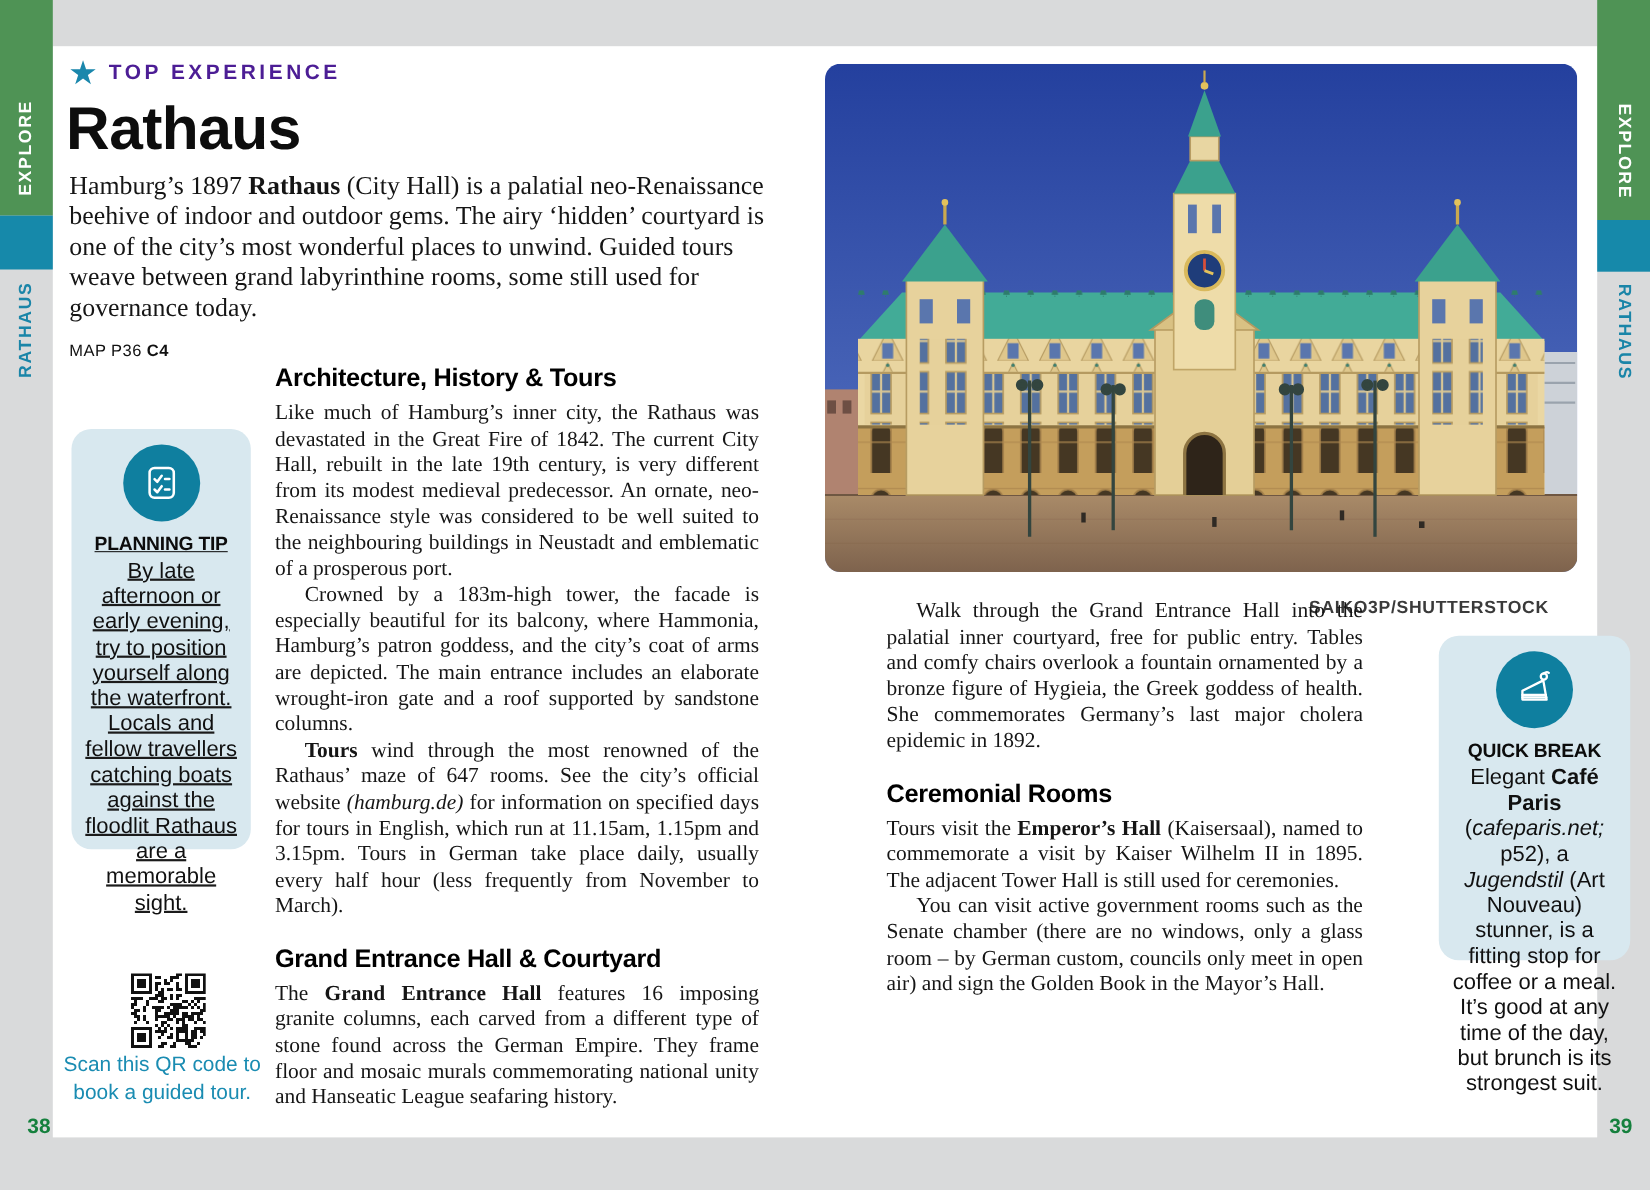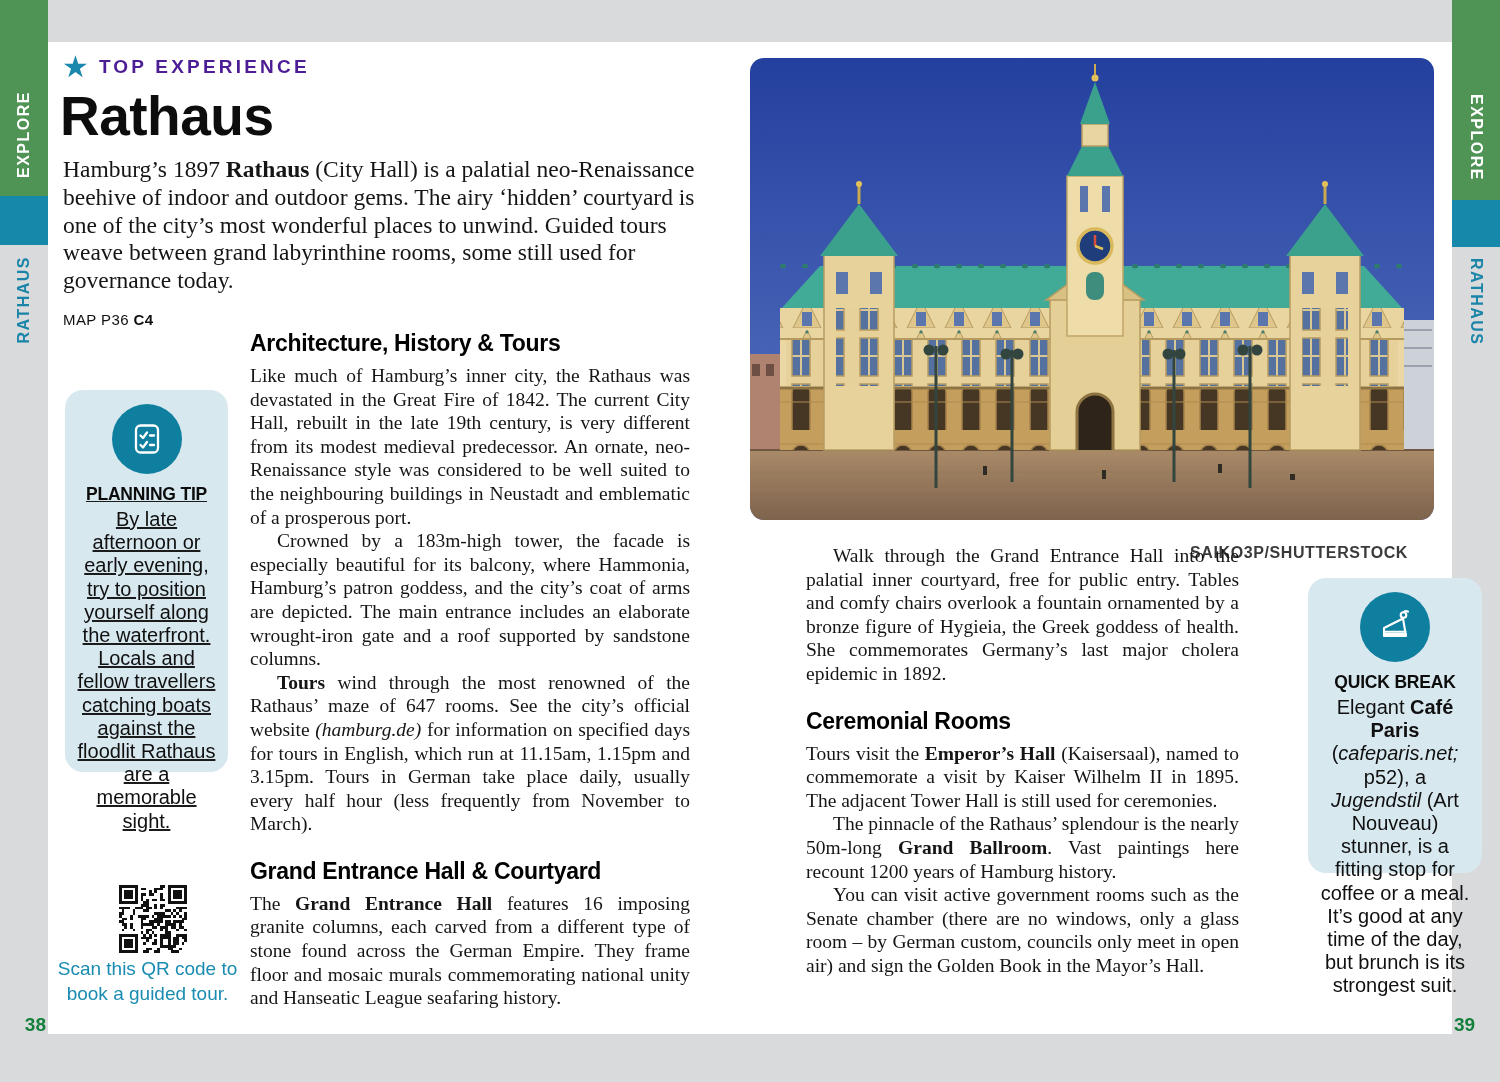--- a/index.html
+++ b/index.html
@@ -57,21 +57,21 @@
               color:#1a8cb2;font-size:19px;line-height:24.5px;}
 
   
   .photo{position:absolute;left:750px;top:58px;width:684px;height:462px;margin:0;
          border-radius:14px;overflow:hidden;}
   .credit{position:absolute;left:1000px;top:524px;width:408px;text-align:right;
           font-size:16px;font-weight:bold;letter-spacing:0.6px;color:#3a3a3a;margin-top:20px;}
 
   .pagenum{position:absolute;top:1014px;font-size:19px;font-weight:bold;color:#15803d;}
   .pagenum.pl{left:18px;width:28px;text-align:right;}
-  .pagenum.pr{left:1454px;width:30px;text-align:left;}
+  .pagenum.pr{left:1454px;width:30px;text-align:right;}
 
   svg{display:block;}
 </style>
 </head>
 <body>
 
 <div class="sheet">
 
   <div class="white-area"></div>
 
@@ -557,21 +557,20 @@
         <rect x="540" y="416" width="5" height="6"></rect>
       </g>
     </svg>
   </figure>
   <div class="credit">SAIKO3P/SHUTTERSTOCK</div>
 
   <section class="col rightcol serif">
     <p class="rich ind"><span>Walk through the Grand Entrance Hall into the palatial inner courtyard, free for public entry. Tables and comfy chairs overlook a fountain ornamented by a bronze figure of Hygieia, the Greek goddess of health. She commemorates Germany’s last major cholera epidemic in 1892.</span></p>
     <h2 style="font-family:'Liberation Sans',sans-serif;">Ceremonial Rooms</h2>
     <p class="rich"><span>Tours visit the </span><span class="b">Emperor’s Hall</span><span> (Kaisersaal), named to commemorate a visit by Kaiser Wilhelm II in 1895. The adjacent Tower Hall is still used for ceremonies.</span></p>
-    <p class="rich ind"><span>The pinnacle of the Rathaus’ splendour is the nearly 50m-long </span><span class="b">Grand Ballroom</span><span>. Vast paintings here recount 1200 years of Hamburg history.</span></p>
     <p class="rich ind"><span>You can visit active government rooms such as the Senate chamber (there are no windows, only a glass room – by German custom, councils only meet in open air) and sign the Golden Book in the Mayor’s Hall.</span></p>
   </section>
 
   <aside class="tipbox quick">
     <div class="tip-circle">
       <svg width="40" height="40" viewBox="0 0 40 40" fill="none" stroke="#ffffff" stroke-width="2.1" stroke-linecap="round" stroke-linejoin="round">
         <path d="M9,29 L9,21 L28,11.5 L31,29 Z"></path>
         <line x1="9" y1="24.8" x2="30.4" y2="24.8"></line>
         <line x1="9" y1="27" x2="30.8" y2="27"></line>
         <circle cx="28.5" cy="8" r="2.8"></circle>

